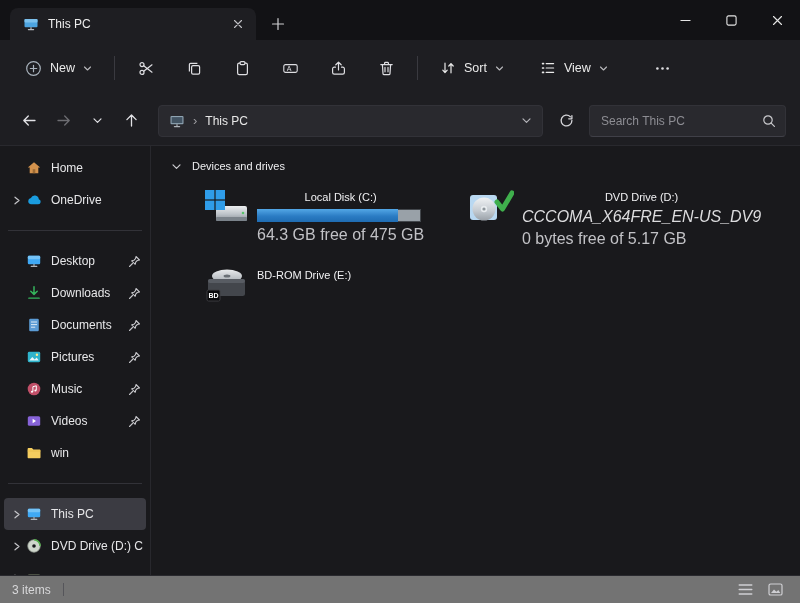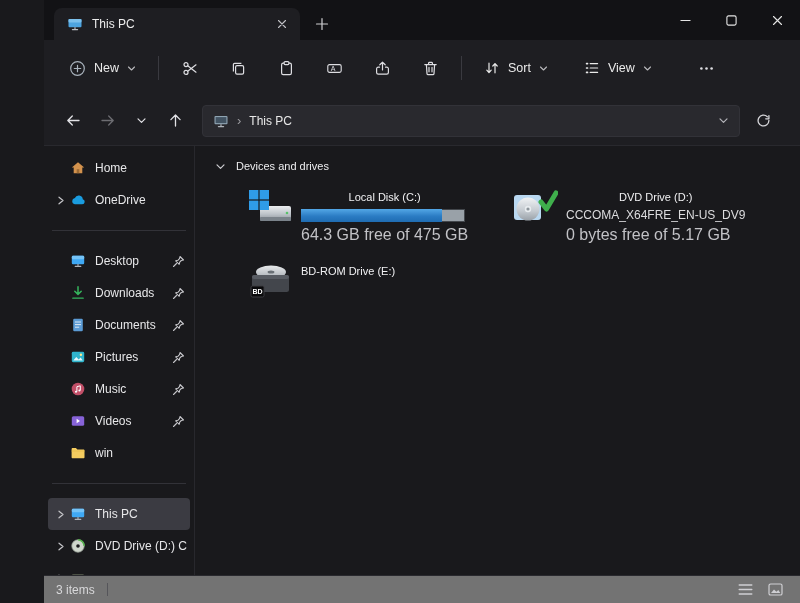--- a/index.html
+++ b/index.html
@@ -1,20 +1,20 @@
 <!DOCTYPE html>
 <html><head>
 <meta charset="utf-8">
 <style>
   * { box-sizing:border-box; margin:0; padding:0; }
   html,body { width:800px; height:603px; overflow:hidden; }
   body { font-family:"Liberation Sans","DejaVu Sans",sans-serif; background:#101012; }
   button { background:none; border:none; font-family:inherit; color:inherit; padding:0; }
   svg { display:block; }
-  .window { width:800px; height:603px; display:flex; flex-direction:column; background:#19191c;padding-left:44px; }
+  .window { width:800px; height:603px; display:flex; flex-direction:column; background:#19191c; }
 
   
   .titlebar { flex:0 0 40px; background:#121215; display:flex; align-items:flex-end; position:relative; }
   .tab { height:32px; width:246px; margin-left:10px; background:#1e1e22; border-radius:8px 8px 0 0;
          display:flex; align-items:center; gap:9px; padding:0 6px 0 13px; }
   .tab-title { flex:1; font-size:12px; color:#ededed; }
   .tab-close { width:24px; height:24px; border-radius:4px; display:flex; align-items:center; justify-content:center; color:#c2c2c6; }
   .newtab { width:28px; height:28px; margin:0 0 2px 8px; display:flex; align-items:center; justify-content:center; color:#cfcfd2; }
   .win-controls { position:absolute; top:0; right:0; height:40px; display:flex; }
   .win-btn { width:46px; height:40px; display:flex; align-items:center; justify-content:center; color:#e5e5e5; }
@@ -60,21 +60,21 @@
   .content { flex:1 1 auto; padding:8px 0 0 20px; overflow:hidden; }
   .section-header { height:24px; display:flex; align-items:center; gap:10px; }
   .sec-chev { color:#cdcdd1; }
   .sec-title { font-size:11px; color:#ededef; }
   .tiles { display:grid; grid-template-columns:265px 265px; row-gap:16px; margin:10px 0 0 32px; }
   .tile { display:flex; align-items:flex-start; }
   .tile-icon { flex:0 0 46px; margin-right:8px; }
   .tile-name { font-size:11px; color:#f1f1f3; line-height:15px; margin-top:2px;text-align:center; }
   .cap-bar { width:164px; height:13px; margin-top:4px; background:#99a1a8; box-shadow:inset 0 0 0 1px #43474c; }
   .cap-fill { height:100%; background:linear-gradient(180deg,#53a7e6 0%,#2b7cc4 55%,#1f6cb2 100%); }
-  .tile-line2 { font-size:12px; color:#dcdcde; margin-top:3px; white-space:nowrap; }
+  .tile-line2 { font-size:16px; color:#dcdcde; margin-top:3px; white-space:nowrap;font-style:italic; }
   .tile-detail { font-size:16px; color:#c2c2c6; margin-top:4px; }
 
   
   .statusbar { flex:0 0 28px; border-top:1px solid #29292e; background:#737373; display:flex; align-items:center; padding:0 12px; }
   .status-text { font-size:12px; color:#d8d8da; }
   .status-div { width:1px; height:13px; background:#55555a; margin-left:12px; }
   .status-spacer { flex:1; }
   .status-btn { width:26px; height:22px; display:flex; align-items:center; justify-content:center; color:#cfcfd3; margin-left:4px; }
 </style>
 </head>
@@ -235,20 +235,27 @@
       <svg class="chev" width="11" height="11" viewBox="0 0 11 11" fill="none" stroke="#b4b4b9" stroke-width="1.2" stroke-linecap="round" stroke-linejoin="round">
           <path d="M2 3.8l3.5 3.5L9 3.8"></path>
         </svg>
     </div>
     <button class="refresh">
       <svg width="15" height="15" viewBox="0 0 15 15" fill="none" stroke="currentColor" stroke-width="1.3" stroke-linecap="round" stroke-linejoin="round">
           <path d="M12.9 7.5a5.4 5.4 0 1 1-1.6-3.8"></path>
           <path d="M12.9 2.6v3.2H9.7"></path>
         </svg>
     </button>
+    <div class="searchbox">
+      <input type="text" placeholder="Search This PC" style="">
+      <svg class="search-icon" width="14" height="14" viewBox="0 0 14 14" fill="none" stroke="currentColor" stroke-width="1.2" stroke-linecap="round">
+          <circle cx="6" cy="6" r="4.2"></circle>
+          <path d="M9.2 9.2l3.2 3.2"></path>
+        </svg>
+    </div>
   </div>
 
   <div class="body-row">
 
     <aside class="sidebar">
       <div class="side-item">
         <span class="chev-slot"></span>
         <svg class="side-icon" width="16" height="16" viewBox="0 0 16 16">
             <path d="M8 2.2L1.8 7.6h1.9v5.6h8.6V7.6h1.9z" fill="#d3924d"></path>
             <rect x="6.7" y="9.2" width="2.6" height="4" fill="#9c6a33"></rect>

